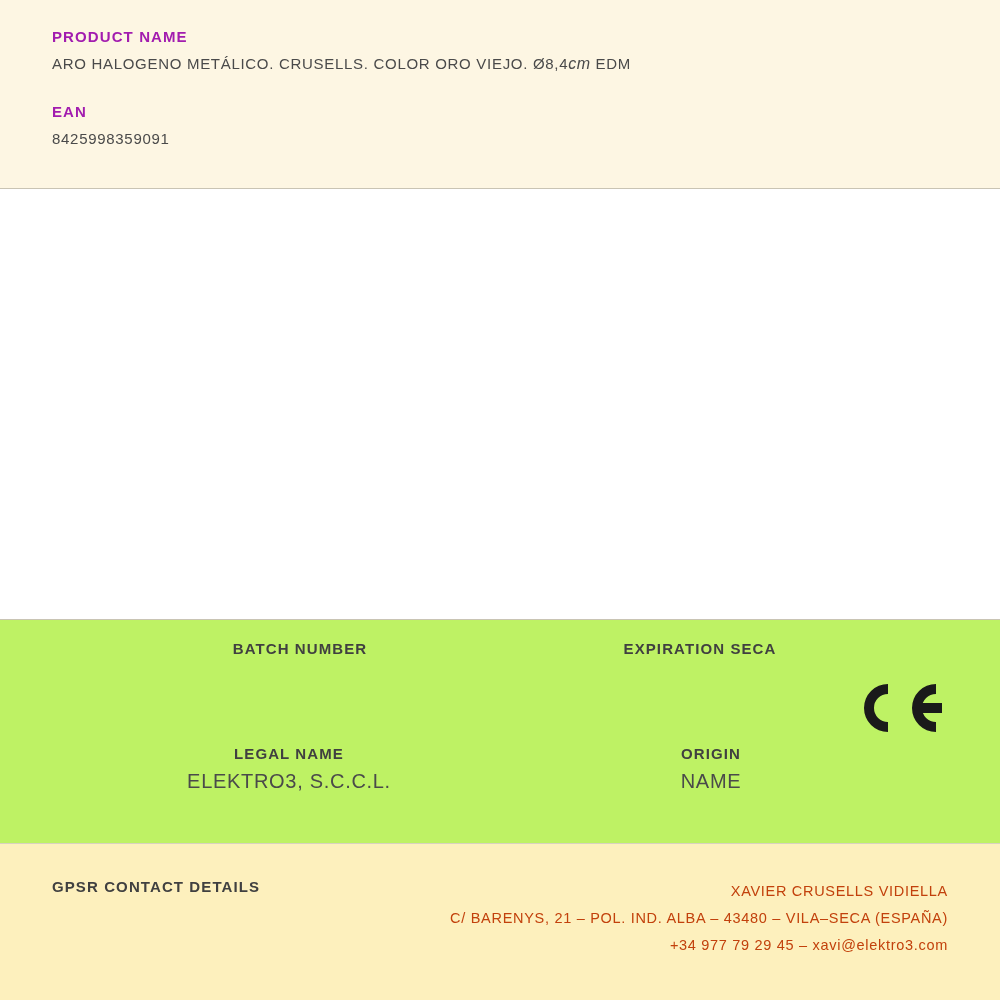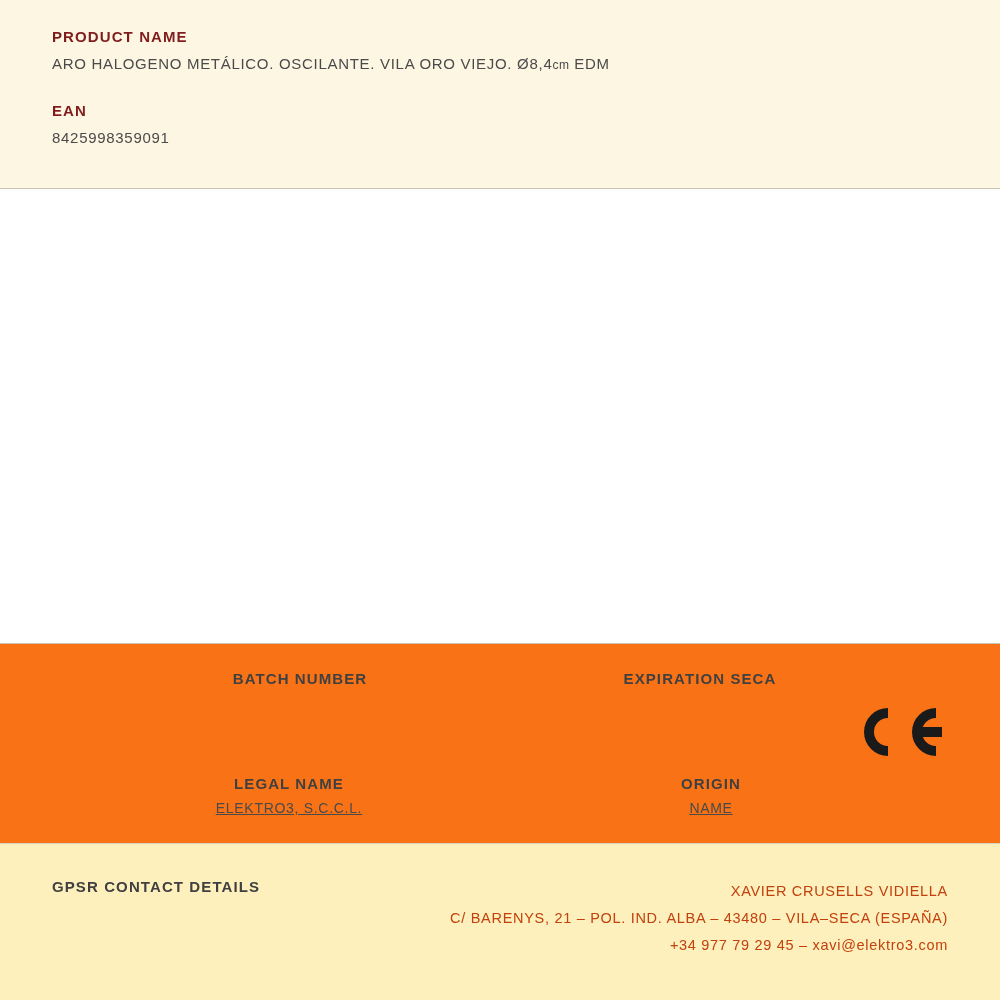--- a/index.html
+++ b/index.html
@@ -27,76 +27,76 @@
     background: #fdf6e3;
     padding: 28px 52px 0 52px;
     box-sizing: border-box;
     height: 189px;
     border-bottom: 1px solid #c9c4b4;
   }
   .field-label {
     font-size: 15px;
     font-weight: bold;
     letter-spacing: 1.1px;
-    color: #7f1d1d;
+    color: #a21caf;
     margin: 0 0 10px 0;
   }
   .field-value {
     font-size: 15px;
     letter-spacing: 0.7px;
     color: #4a4a4a;
     margin: 0;
   }
   .field-value .small {
-    font-size: 12px;
+    font-size: 16px;
     letter-spacing: 0.5px;
+    font-style: italic;
   }
   .spacer-28 { height: 30px; }
 
   
   .middle-blank {
     background: #ffffff;
     flex: 1 1 auto;
     border-bottom: 1px solid #c9c4b4;
   }
 
   
   .details-block {
-    background: #f97316;
+    background: #bef264;
     position: relative;
-    height: 200px;
+    height: 224px;
     box-sizing: border-box;
     border-bottom: 1px solid #d8d2c0;
-    padding-top: 26px;
+    padding-top: 20px;
   }
   .details-row {
     display: flex;
     width: 800px;
     margin: 0 auto;
   }
   .details-row.second { margin-top: 64px; gap: 44px; }
   .col {
     width: 400px;
     text-align: center;
   }
   .col .c-label {
     font-size: 15px;
     font-weight: bold;
     letter-spacing: 1.1px;
     color: #404040;
     margin: 0 0 8px 0;
     white-space: nowrap;
   }
   .col .c-value {
-    font-size: 14px;
+    font-size: 20px;
     letter-spacing: 0.7px;
     color: #4a4a4a;
     margin: 0;
     min-height: 16px;
-    text-decoration: underline;
   }
   .ce-mark {
     position: absolute;
     right: 52px;
     top: 58px;
     width: 96px;
     height: 60px;
   }
 
   
@@ -125,21 +125,21 @@
   }
   .footer-lines div { white-space: nowrap; }
 </style>
 </head>
 <body>
 
 <div class="sheet">
 
   <div class="top-block">
     <p class="field-label">PRODUCT NAME</p>
-    <p class="field-value"><span>ARO HALOGENO METÁLICO. OSCILANTE. VILA ORO VIEJO. Ø8,4</span><span class="small">cm</span><span> EDM</span></p>
+    <p class="field-value"><span>ARO HALOGENO METÁLICO. CRUSELLS. COLOR ORO VIEJO. Ø8,4</span><span class="small">cm</span><span> EDM</span></p>
     <div class="spacer-28"></div>
     <p class="field-label">EAN</p>
     <p class="field-value">8425998359091</p>
   </div>
 
   <div class="middle-blank"></div>
 
   <div class="details-block">
     <div class="details-row">
       <div class="col">

